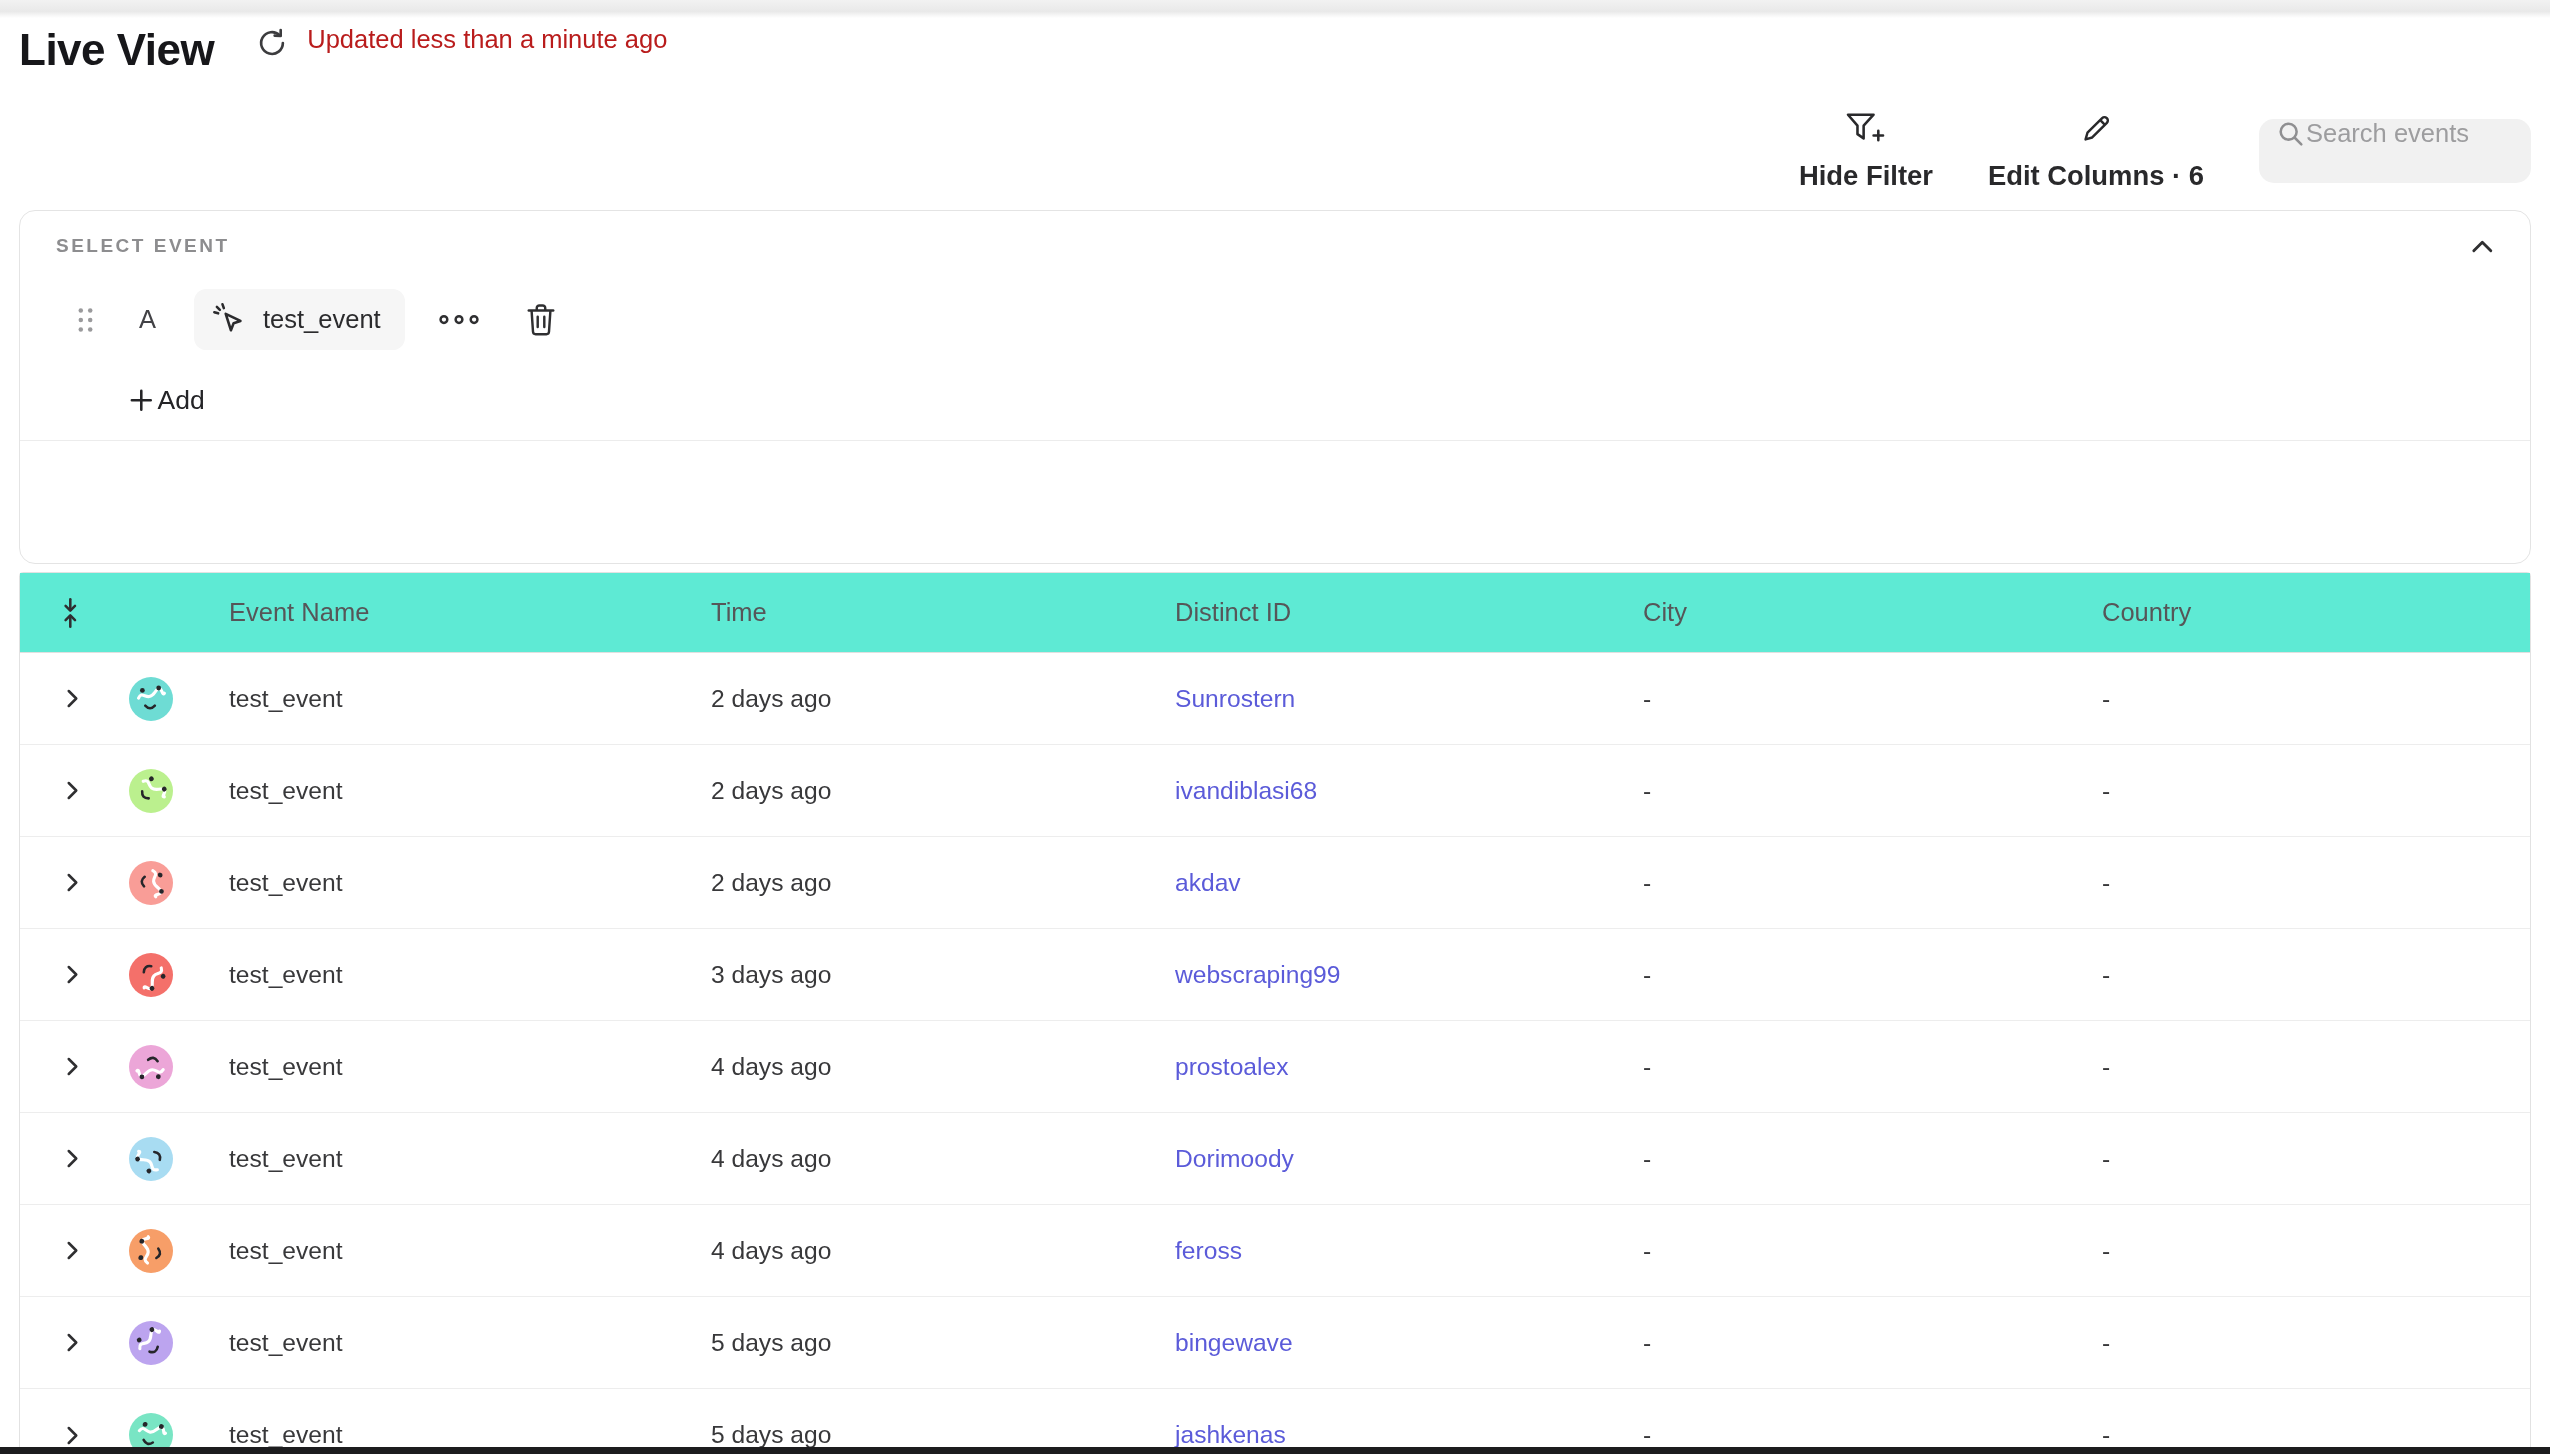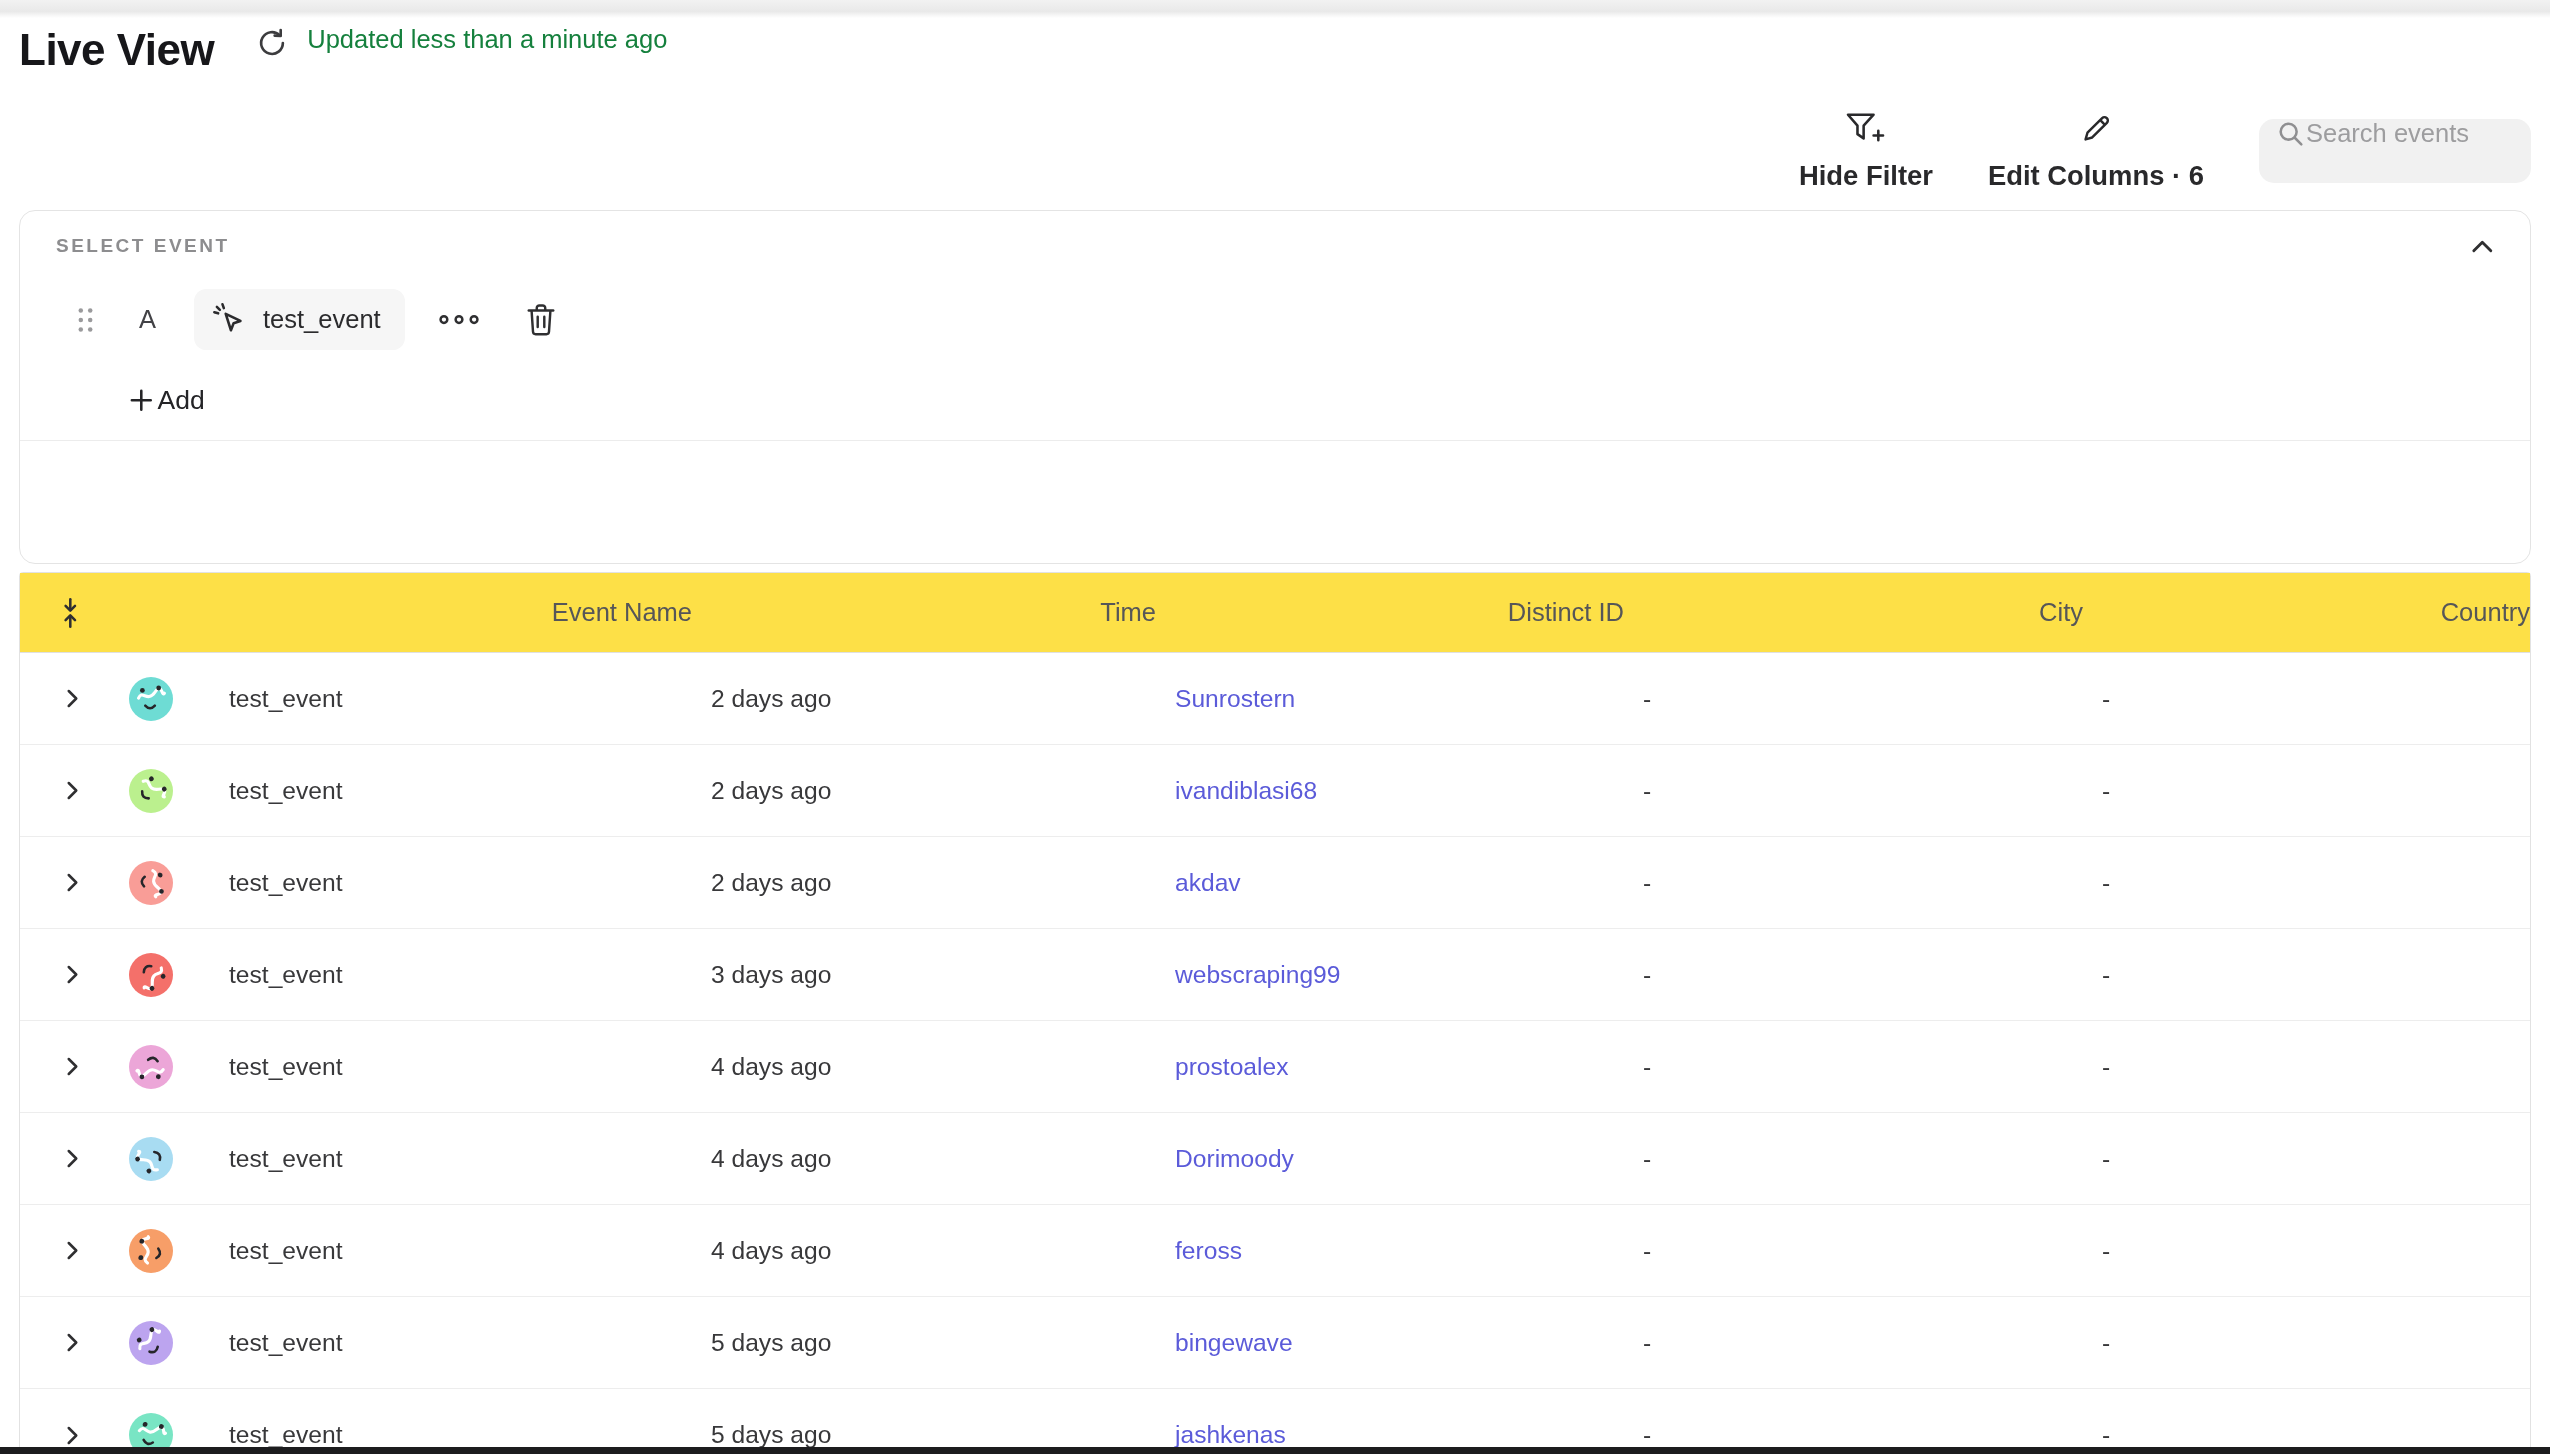--- a/index.html
+++ b/index.html
@@ -13,21 +13,21 @@
   }
   .top-shadow {
     position:absolute; left:0; top:0; width:2550px; height:19px;
     background:linear-gradient(to bottom, #f2f2f2 0px, #e9e9e9 11.4px, #ffffff 18px);
   }
 
   
   .page-header { position:absolute; left:19px; top:24.6px; display:flex; align-items:flex-start; }
   .page-title { font-size:44px; font-weight:700; color:#17171a; letter-spacing:-0.5px; }
   .refresh-btn { margin-left:40px; width:36px; height:36px; display:flex; align-items:center; justify-content:center; cursor:pointer; }
-  .updated-text { margin-left:17px; font-size:25.5px; color:#15803d; }
+  .updated-text { margin-left:17px; font-size:25.5px; color:#b91c1c; }
 
   
   .toolbar { position:absolute; top:117px; right:19px; height:68px; display:flex; align-items:center; gap:55px; }
   .tool-btn { display:flex; align-items:center; gap:14px; cursor:pointer;flex-direction:column; }
   .tool-btn-label { font-size:27.4px; font-weight:600; color:#29292b; }
   .search-box {
     width:272px; height:64px; background:#f1f1f1; border-radius:15px;
     display:flex; align-items:flex-start; padding:0 17px; gap:0;
   }
   .search-box input {
@@ -64,24 +64,23 @@
     display:flex; align-items:center; justify-content:space-between;
   }
   .chev-btn { cursor:pointer; display:flex; padding:3.8px; }
 
   
   .events-table {
     position:absolute; left:19px; top:572px; width:2512px;
     border:0.9px solid #e2e2e2; border-radius:3.8px; background:#fff;
   }
   .t-header {
-    height:80px; background:#fde047; border-bottom:0.9px solid #e0e0e0;
+    height:80px; background:#5eead4; border-bottom:0.9px solid #e0e0e0;
     display:grid; grid-template-columns:95px 95px 482px 464px 468px 459px 1fr;
     align-items:center;
-    text-align:right;
   }
   .t-header .hcell { font-size:25.5px; font-weight:500; color:#565658; padding-left:19px; }
   .collapse-btn { padding-left:38px; cursor:pointer; display:flex; }
   .t-row {
     height:92px; border-bottom:0.9px solid #ededed; background:#fff;
     display:grid; grid-template-columns:95px 95px 482px 464px 468px 459px 1fr;
     align-items:center; cursor:pointer;
   }
   .t-row:last-child { border-bottom:none; }
   .cell { font-size:24.6px; color:#38383a; padding-left:19px; }

